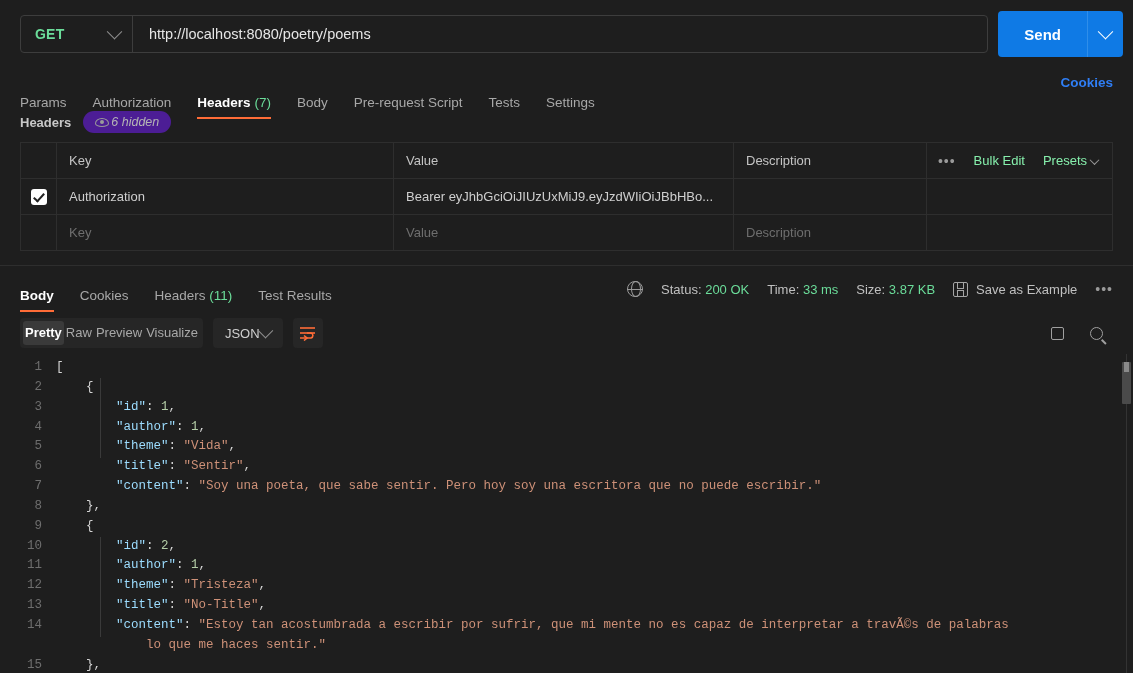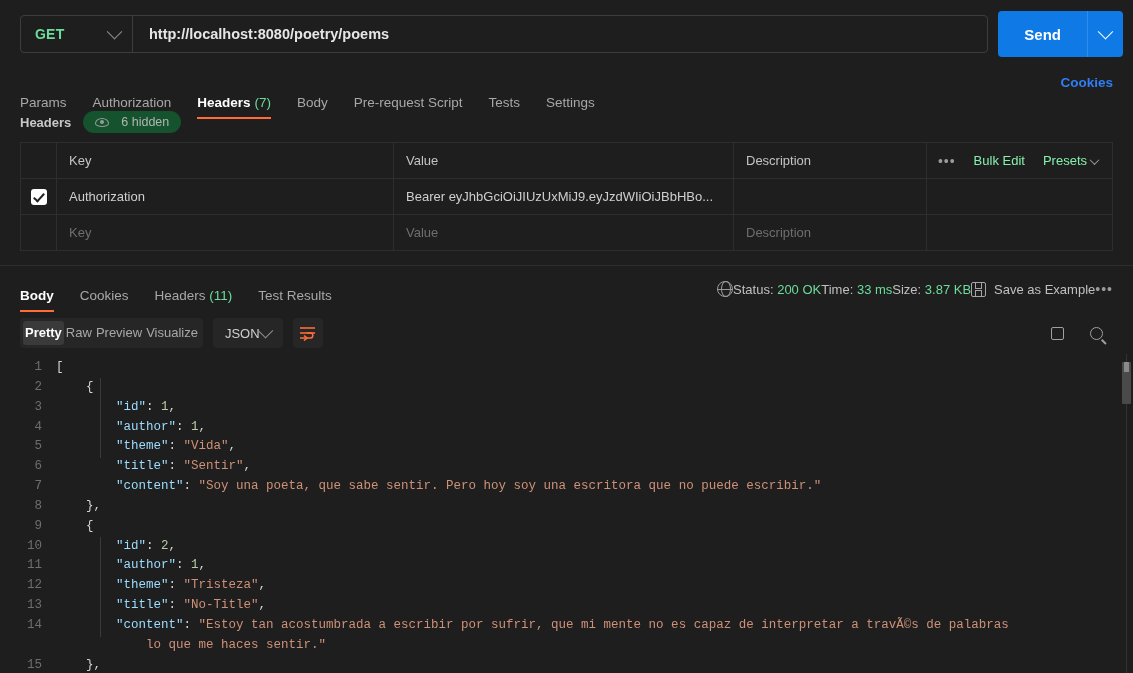--- a/index.html
+++ b/index.html
@@ -40,21 +40,20 @@
     width: 11px; height: 11px;
     border-right: 1.6px solid #8f8f8f;
     border-bottom: 1.6px solid #8f8f8f;
     transform: rotate(45deg) translate(-2px,-2px);
   }
   .url-text {
     flex: 1; padding: 0 16px;
     font-size: 14.5px; color: #e6e6e6;
     white-space: nowrap; overflow: hidden;
     cursor: text;
-    font-weight: bold;
   }
   .send-group { display: flex; height: 46px; }
   .send-btn {
     background: #0f7ae5; color: #fff;
     font-size: 15px; font-weight: bold;
     border: none;
     padding: 0 26px;
     border-radius: 4px 0 0 4px;
     cursor: pointer;
     font-family: "Liberation Sans", sans-serif;
@@ -101,26 +100,27 @@
 
   
   .headers-bar {
     display: flex; align-items: center;
     padding: 0 20px;
     height: 32px;
     gap: 12px;
   }
   .headers-title { font-size: 13px; color: #c8c8c8; font-weight: bold; }
   .hidden-pill {
-    display: flex; align-items: center; gap: 12px;
-    background: #14532d;
+    display: flex; align-items: center; gap: 2px;
+    background: #4c1d95;
     border-radius: 12px;
     padding: 4px 12px;
     font-size: 12.5px; color: #b4b4b4;
     cursor: pointer;
+    font-style: italic;
   }
   .eye {
     width: 14px; height: 9px;
     border: 1.3px solid #9a9a9a;
     border-radius: 50% 50% 50% 50% / 60% 60% 40% 40%;
     position: relative;
   }
   .eye::after {
     content:""; position:absolute; left:50%; top:50%;
     width:4px; height:4px; margin:-2px 0 0 -2px;
@@ -193,21 +193,21 @@
 
   
   .resp-bar {
     display: flex; align-items: center;
     padding: 0 20px;
     height: 40px;
   }
   .resp-tabs { display: flex; align-items: flex-end; height: 100%; }
   .resp-meta {
     margin-left: auto;
-    display: flex; align-items: center; 
+    display: flex; align-items: center; gap: 18px;
     font-size: 13px; color: #c0c0c0;
     padding-bottom: 6px;
   }
   .resp-meta .val { color: #6bdd9a; }
   .globe {
     width: 16px; height: 16px;
     border: 1.4px solid #9a9a9a; border-radius: 50%;
     position: relative;
   }
   .globe::before {

